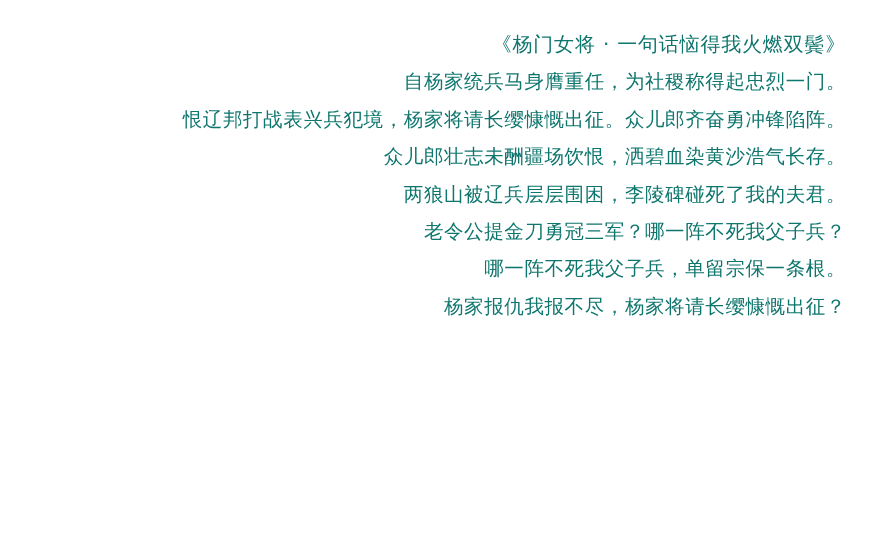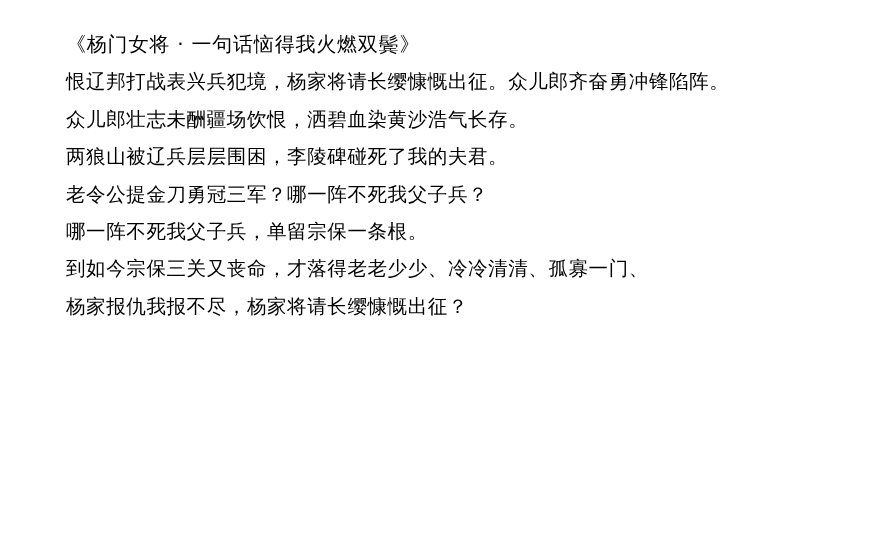--- a/index.html
+++ b/index.html
@@ -18,40 +18,41 @@
     width: 886px;
     height: 540px;
     background: #ffffff;
     box-sizing: border-box;
     padding: 26px 40px 0 66px;
   }
   .lyric-block {
     display: block;
   }
   .line {
-    color: #000000;
+    color: #0f766e;
     font-family: "DejaVu Sans", sans-serif;
     font-size: 19.5px;
     line-height: 37.4px;
     letter-spacing: 0.6px;
     white-space: pre;
     font-weight: 400;
+    text-align: right;
   }
   .line.title {
     font-size: 20px;
     letter-spacing: 0.8px;
   }
 </style>
 </head>
 <body>
 
 <div class="page">
   <div class="lyric-block">
     <div class="line title">《杨门女将 · 一句话恼得我火燃双鬓》</div>
+    <div class="line">自杨家统兵马身膺重任，为社稷称得起忠烈一门。</div>
     <div class="line">恨辽邦打战表兴兵犯境，杨家将请长缨慷慨出征。众儿郎齐奋勇冲锋陷阵。</div>
     <div class="line">众儿郎壮志未酬疆场饮恨，洒碧血染黄沙浩气长存。</div>
     <div class="line">两狼山被辽兵层层围困，李陵碑碰死了我的夫君。</div>
     <div class="line">老令公提金刀勇冠三军？哪一阵不死我父子兵？</div>
     <div class="line">哪一阵不死我父子兵，单留宗保一条根。</div>
-    <div class="line">到如今宗保三关又丧命，才落得老老少少、冷冷清清、孤寡一门、</div>
     <div class="line">杨家报仇我报不尽，杨家将请长缨慷慨出征？</div>
   </div>
 </div>
 
 </body></html>

